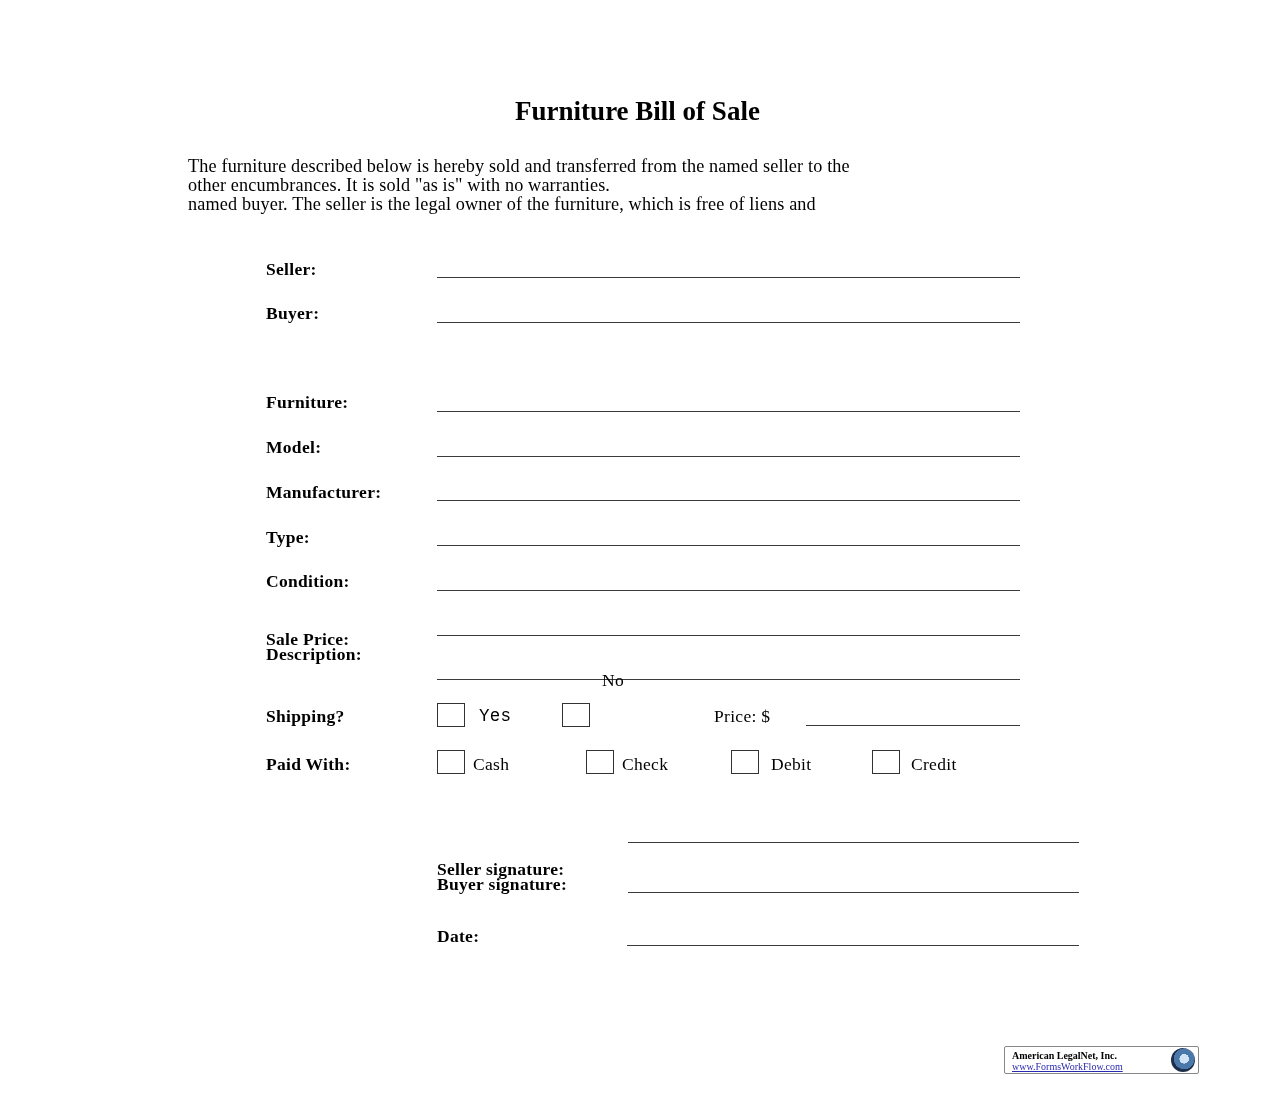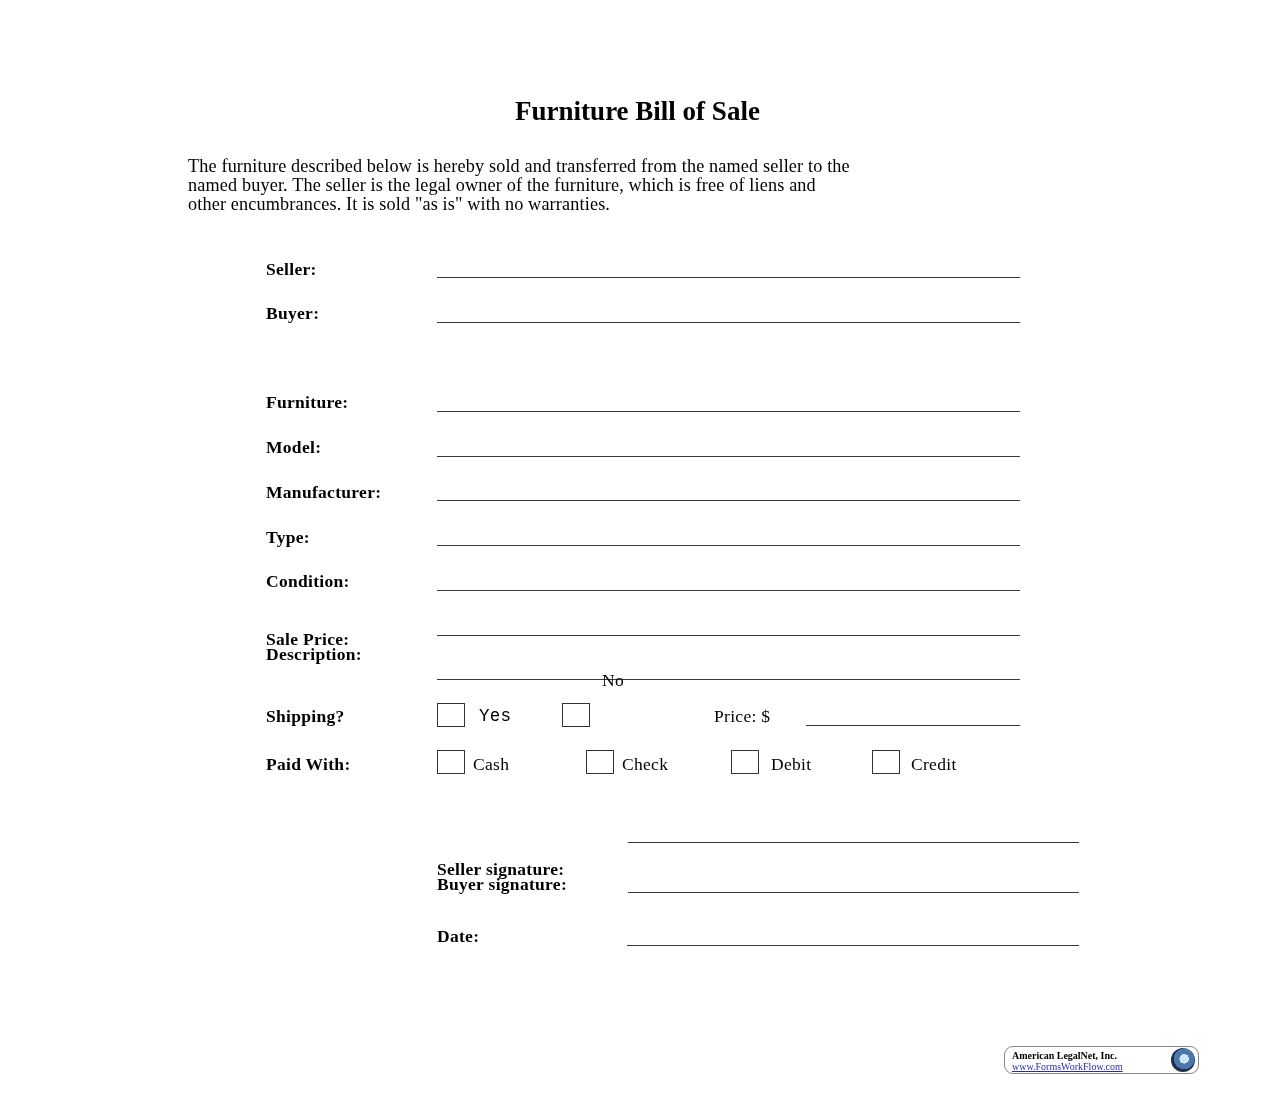--- a/index.html
+++ b/index.html
@@ -6,35 +6,35 @@
     body { width: 1275px; height: 1100px; position: relative; overflow: hidden;
            font-family: "Liberation Serif", "DejaVu Serif", serif; color: #000; }
     .abs { position: absolute; }
     .title { left: 0; width: 1275px; top: 96px; text-align: center; font-size: 27px; font-weight: bold; }
     .intro { left: 188px; top: 157px; width: 900px; font-size: 18.2px; line-height: 19px; letter-spacing: 0.15px; }
     .lbl { font-size: 17.5px; font-weight: bold; letter-spacing: 0.3px; }
     .line { height: 0; border-top: 1.5px solid #3a3a3a; }
     .box { width: 28px; height: 24px; border: 1px solid #333; box-sizing: border-box; background: #fff; }
     .opt { font-size: 17.5px; letter-spacing: 0.3px; }
     .badge { left: 1004px; top: 1046px; width: 195px; height: 28px; border: 1px solid #888;
-             border-radius: 9px; box-sizing: border-box; background: #fff; }
+             border-radius: 2px; box-sizing: border-box; background: #fff; }
     .badge .co { position: absolute; left: 7px; top: 3px; font-size: 10px; font-weight: bold; font-family: "Liberation Serif", serif; }
     .badge .url { position: absolute; left: 7px; top: 14px; font-size: 10px; color: #2a2ab0; text-decoration: underline; font-family: "Liberation Serif", serif; }
     .badge .logo { position: absolute; right: 3px; top: 1px; width: 24px; height: 24px; border-radius: 50%;
                    background: radial-gradient(circle at 55% 45%, #cfe3f5 0 25%, #4a78a8 26% 55%, #1d2f4a 56% 100%); }
   </style>
 </head>
 <body>
 
 <div class="abs title">Furniture Bill of Sale</div>
 
 <div class="abs intro">
   <div>The furniture described below is hereby sold and transferred from the named seller to the</div>
+  <div>other encumbrances. It is sold "as is" with no warranties.</div>
   <div>named buyer. The seller is the legal owner of the furniture, which is free of liens and</div>
-  <div>other encumbrances. It is sold "as is" with no warranties.</div>
 </div>
 
 <div class="abs lbl" style="left:266px; top:259px;">Seller:</div>
 <div class="abs line" style="left:437px; top:277px; width:583px;"></div>
 
 <div class="abs lbl" style="left:266px; top:303px;">Buyer:</div>
 <div class="abs line" style="left:437px; top:322px; width:583px;"></div>
 
 <div class="abs lbl" style="left:266px; top:392px;">Furniture:</div>
 <div class="abs line" style="left:437px; top:411px; width:583px;"></div>

